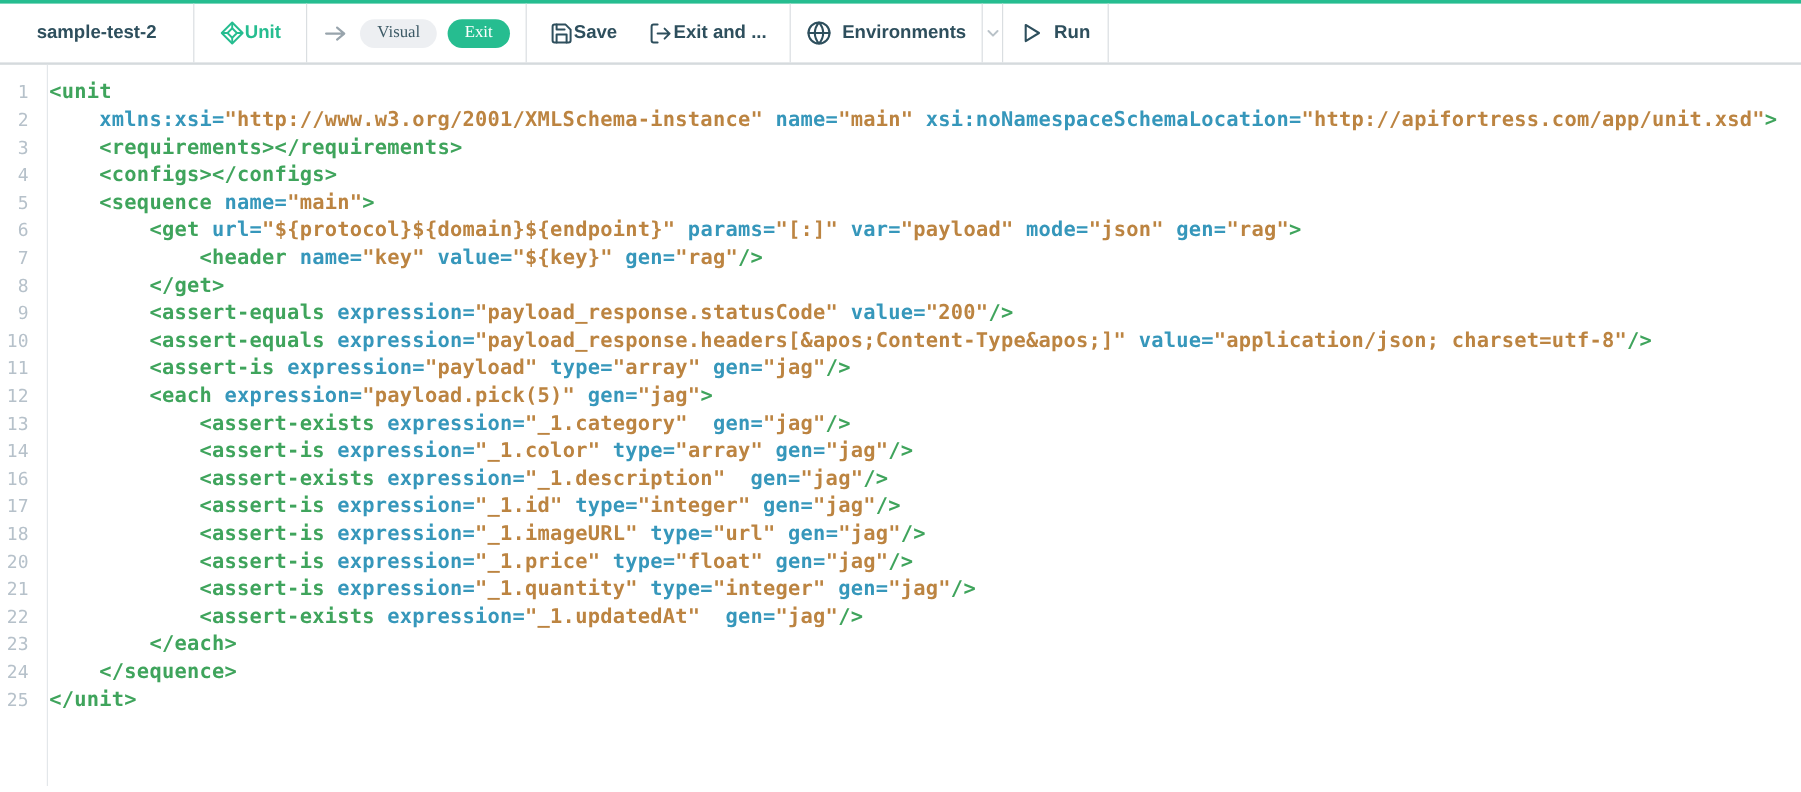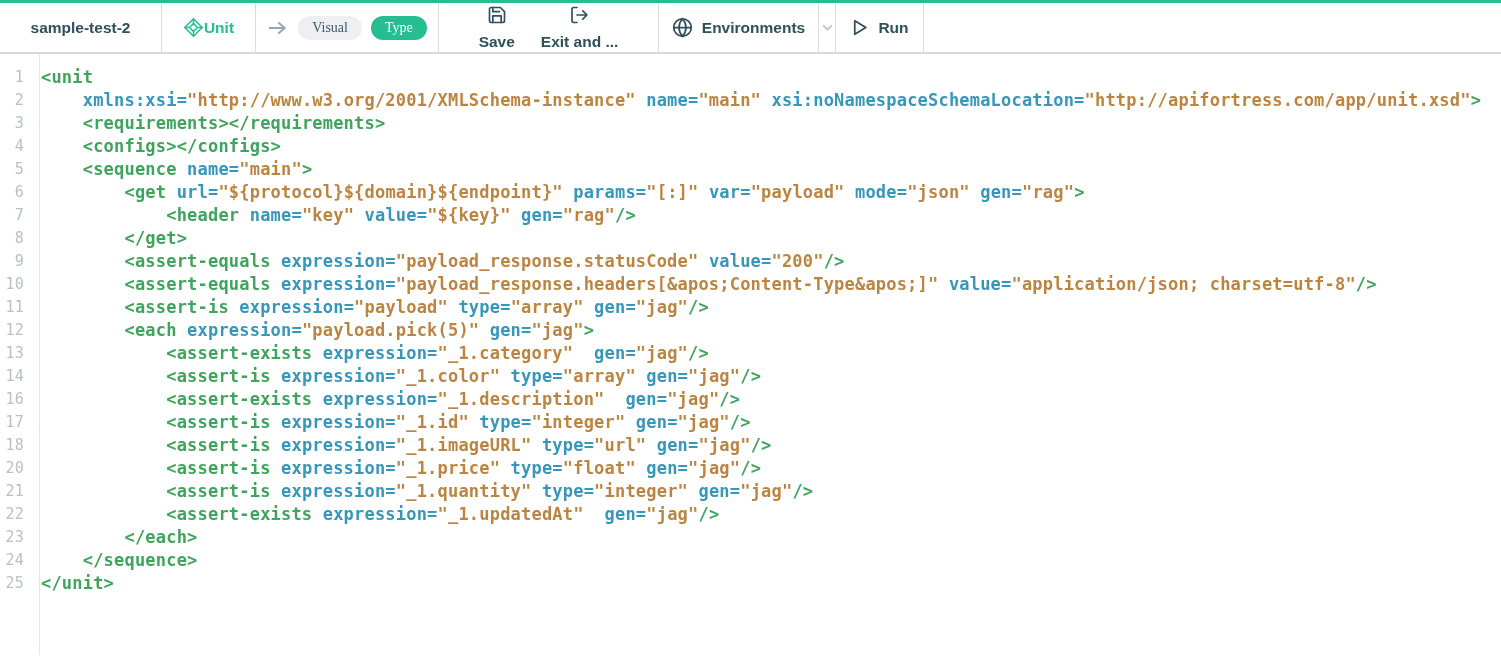--- a/index.html
+++ b/index.html
@@ -24,22 +24,22 @@
   .tb-sec:last-child { border-right:none; }
   .sec-title   { width:162px; }
   .sec-unit    { width:94px; gap:0; color:var(--accent); }
   .sec-mode    { width:183px; gap:9px; }
   .sec-actions { width:220px; gap:26px; }
   .sec-env     { width:160px; gap:9px; }
   .sec-chev    { width:17px; }
   .sec-run     { width:88px; gap:9px; }
   .sec-fill    { flex:1; border-right:none; }
 
-  .tb-btn { display:flex; gap:8px; cursor:pointer;
-            background:none; border:none; color:inherit; font:inherit;flex-direction:column; }
+  .tb-btn { display:flex; align-items:center; cursor:pointer;
+            background:none; border:none; color:inherit; font:inherit; }
   .pill {
     border-radius:999px; padding:4px 14px; font-size:14px; font-weight:400;
     cursor:pointer; border:none; font-family:Liberation Serif, serif;
   }
   .pill-visual { background:#edeff2; color:#3d5a66; }
   .pill-code   { background:var(--accent); color:#ffffff; }
   .icon { display:inline-flex; align-items:center; justify-content:center; }
 
   
   .editor {
@@ -85,21 +85,21 @@
     <span>Unit</span>
   </div>
 
   <div class="tb-sec sec-mode">
     <span class="icon">
       <svg width="22" height="16" viewBox="0 0 24 16" fill="none" stroke="#98a4ac" stroke-width="2" stroke-linecap="round" stroke-linejoin="round">
         <path d="M3 8 H19 M13 2.5 L19.5 8 L13 13.5"></path>
       </svg>
     </span>
     <button class="pill pill-visual">Visual</button>
-    <button class="pill pill-code">Type</button>
+    <button class="pill pill-code">Exit</button>
   </div>
 
   <div class="tb-sec sec-actions">
     <button class="tb-btn">
       <span class="icon">
         <svg width="20" height="20" viewBox="0 0 24 24" fill="none" stroke="#2e4f5d" stroke-width="2" stroke-linecap="round" stroke-linejoin="round">
           <path d="M19 21H5a2 2 0 0 1-2-2V5a2 2 0 0 1 2-2h11l5 5v11a2 2 0 0 1-2 2z"></path>
           <path d="M17 21v-8H7v8M7 3v5h8"></path>
         </svg>
       </span>

